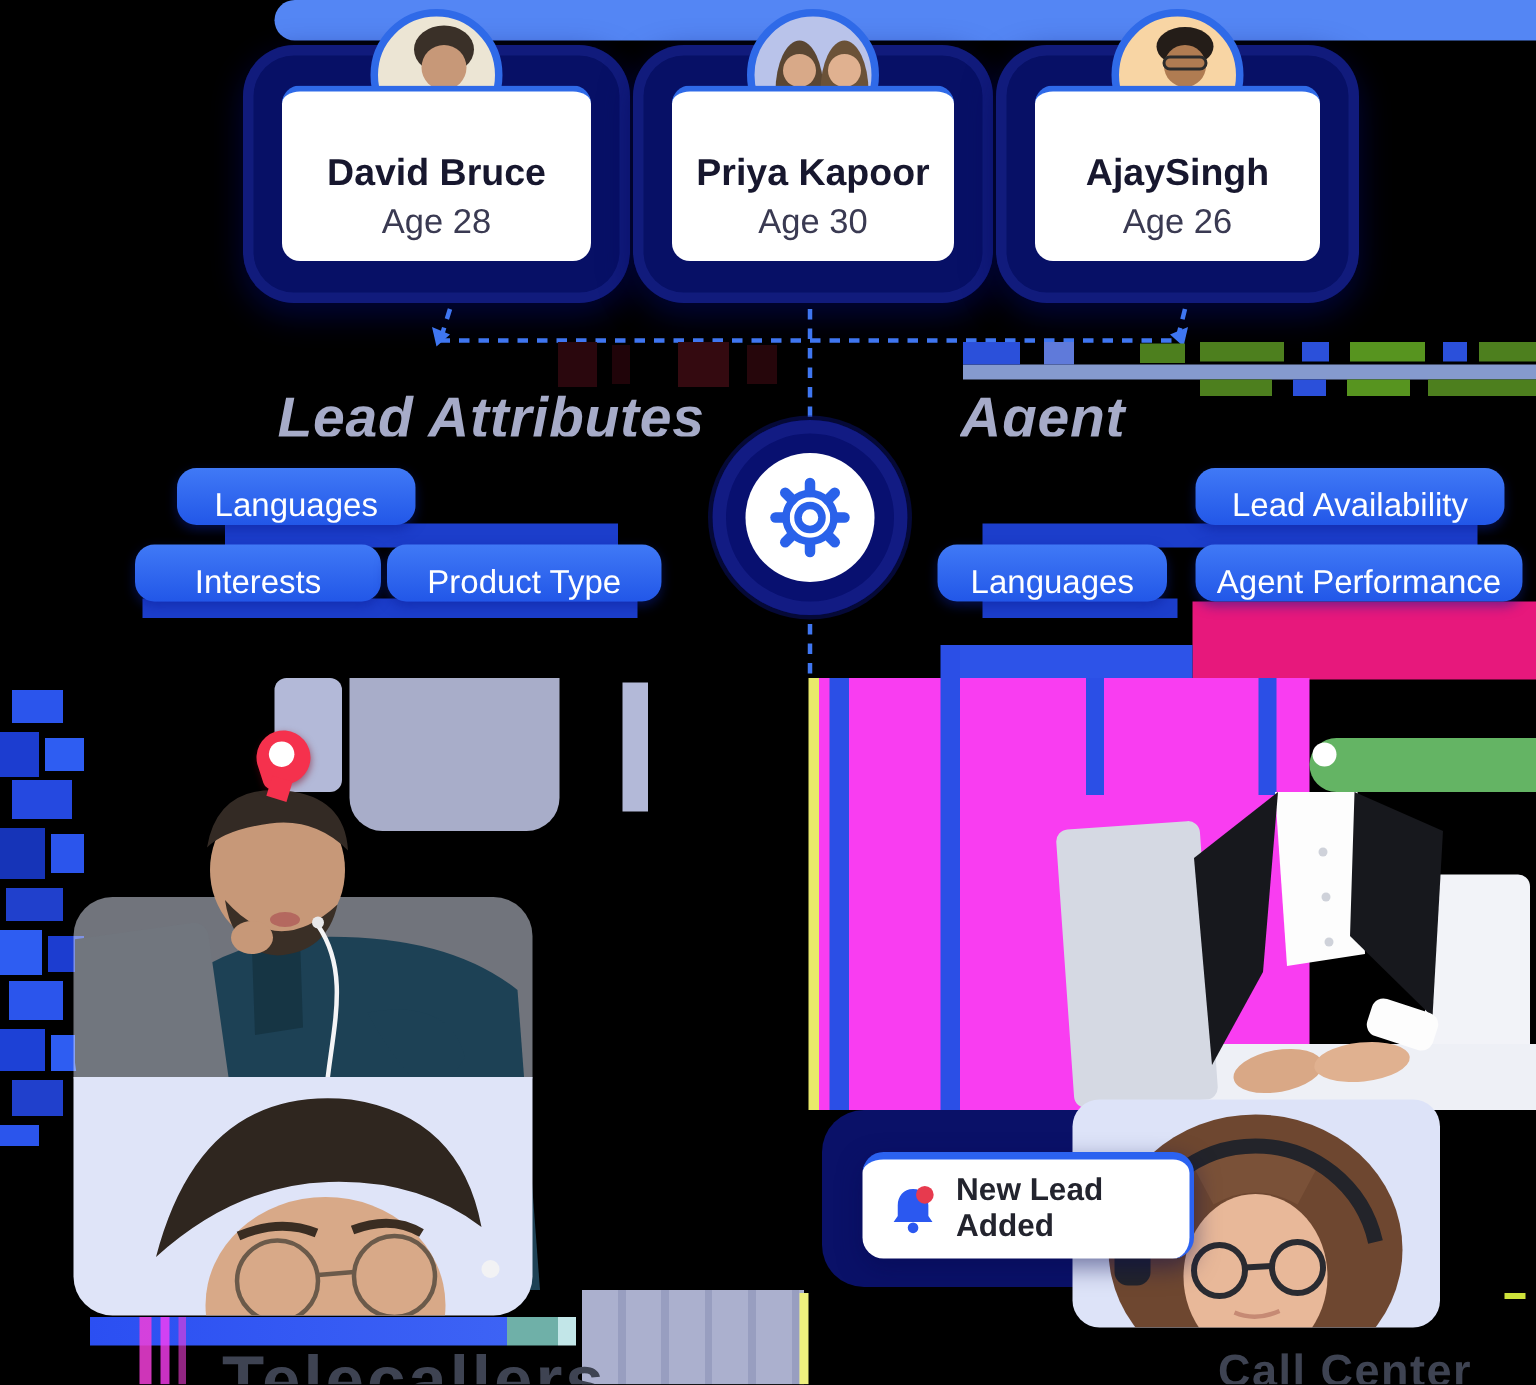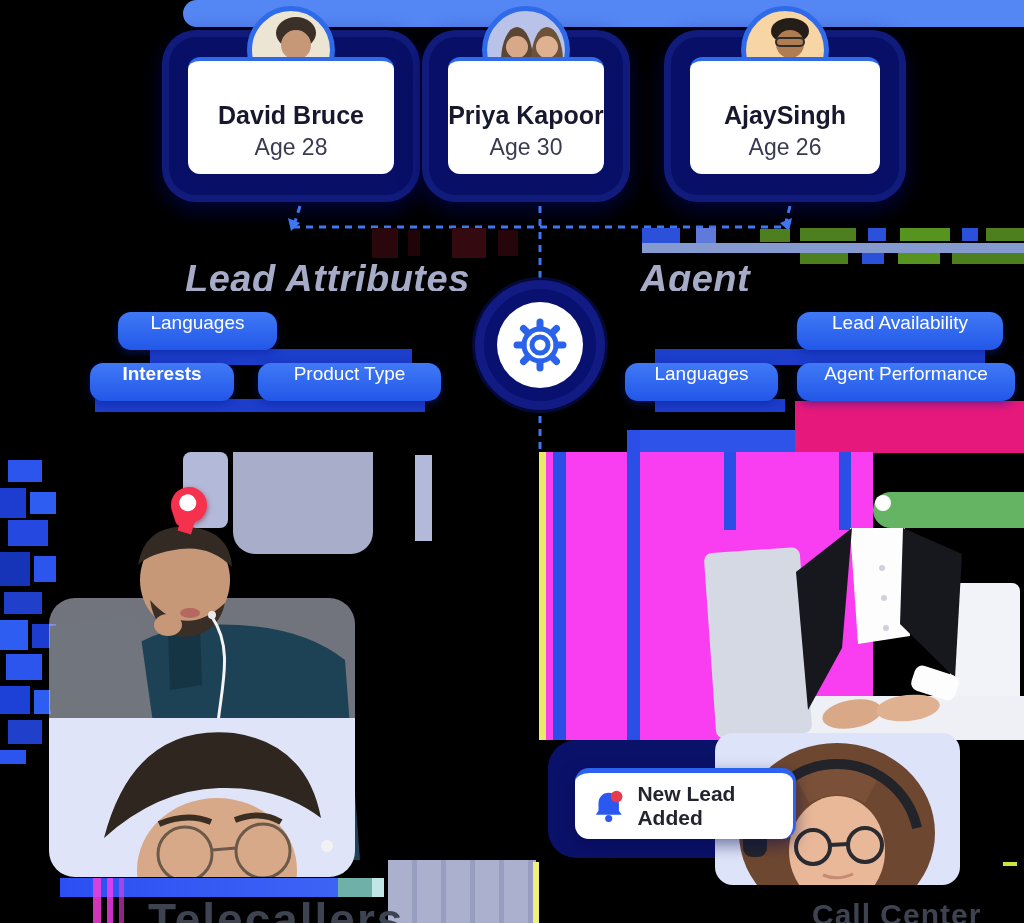--- a/index.html
+++ b/index.html
@@ -24,21 +24,21 @@
   .heading-clip{height:33px;overflow:hidden;text-align:left;}
   .heading-clip span{font-size:38px;line-height:42px;font-weight:bold;font-style:italic;color:#a6abc8;letter-spacing:.5px;}
 
   
   .hub{left:475px;top:280px;width:130px;height:130px;border-radius:50%;background:#081070;
     box-shadow:inset 0 0 0 9px rgba(28,38,150,.5), 0 0 0 3px rgba(10,16,100,.55);display:flex;align-items:center;justify-content:center;}
   .hub .hub-core{width:86px;height:86px;border-radius:50%;background:#ffffff;display:flex;align-items:center;justify-content:center;}
 
   
   .pill{height:38px;border-radius:13px;background:linear-gradient(180deg,#4079f6,#2257e8);
-    color:#fff;font-size:19px;font-weight:500;display:flex;align-items:flex-start;justify-content:center;
+    color:#fff;font-size:22px;font-weight:500;display:flex;align-items:flex-end;justify-content:center;
     box-shadow:0 3px 8px rgba(10,30,150,.5);}
 
   
   .notif{left:575px;top:768px;width:221px;height:71px;background:#fff;border-radius:14px;
     border-top:5px solid #2b62f0;border-right:3px solid #2b62f0;display:flex;align-items:center;gap:13px;padding-left:18px;
     box-shadow:0 6px 16px rgba(5,10,80,.5);}
   .notif-label{font-size:21px;font-weight:800;color:#23242e;}
 
   
   .footer-clip{overflow:hidden;}
@@ -68,21 +68,21 @@
         <ellipse cx="44" cy="80" rx="28" ry="20" fill="#3f6b3f"></ellipse>
         <ellipse cx="44" cy="60" rx="13" ry="10" fill="#4a3a2c"></ellipse>
       </svg>
     </div>
     <div class="inner">
       <div class="lead-name">David Bruce</div>
       <div class="lead-age">Age 28</div>
     </div>
   </div>
 
-  <div class="abs lead-card" style="left:422px;width:208px;">
+  <div class="abs lead-card" style="left:422px;width:240px;">
     <div class="avatar" style="background:#b9c3ea;">
       <svg width="88" height="88" viewBox="0 0 88 88">
         <ellipse cx="30" cy="50" rx="16" ry="34" fill="#5a4632"></ellipse>
         <ellipse cx="60" cy="50" rx="16" ry="34" fill="#6b5238"></ellipse>
         <circle cx="30" cy="36" r="11" fill="#d8a988"></circle>
         <circle cx="60" cy="36" r="11" fill="#e0b190"></circle>
         <ellipse cx="45" cy="82" rx="30" ry="16" fill="#cfd4e8"></ellipse>
       </svg>
     </div>
     <div class="inner">
@@ -146,21 +146,21 @@
 
   <div class="abs" style="left:150px;top:349px;width:262px;height:16px;background:#1c3ecb;"></div>
   <div class="abs" style="left:655px;top:349px;width:330px;height:16px;background:#1c3ecb;"></div>
   <div class="abs" style="left:95px;top:399px;width:330px;height:13px;background:#1c3ecb;"></div>
   <div class="abs" style="left:655px;top:399px;width:130px;height:13px;background:#1c3ecb;"></div>
   <div class="abs" style="left:795px;top:401px;width:229px;height:52px;background:#e7187c;"></div>
 
   <div class="abs pill" style="left:118px;top:312px;width:159px;">
       <span>Languages</span>
     </div>
-  <div class="abs pill" style="left:90px;top:363px;width:144px;font-weight:bold;">
+  <div class="abs pill" style="left:90px;top:363px;width:164px;">
       <span>Interests</span>
     </div>
   <div class="abs pill" style="left:258px;top:363px;width:183px;">
       <span>Product Type</span>
     </div>
 
   <div class="abs pill" style="left:797px;top:312px;width:206px;">
       <span>Lead Availability</span>
     </div>
   <div class="abs pill" style="left:625px;top:363px;width:153px;">

